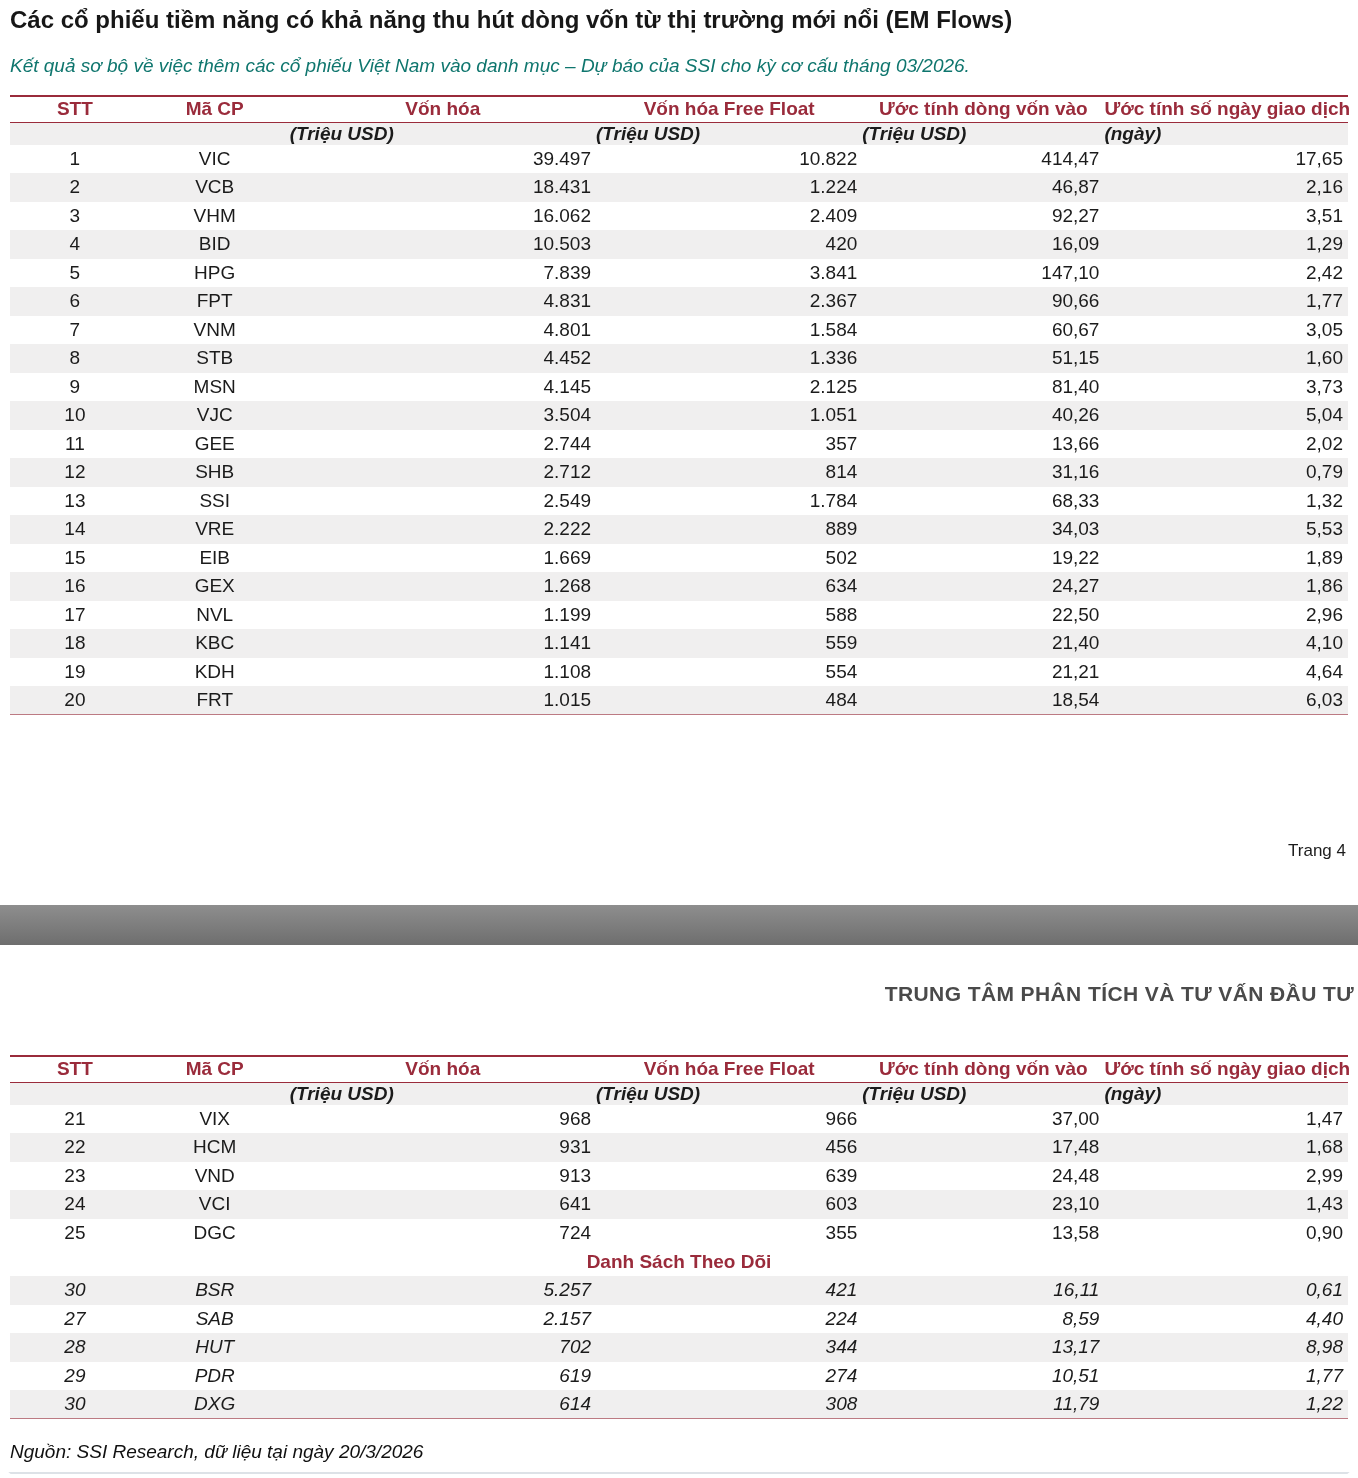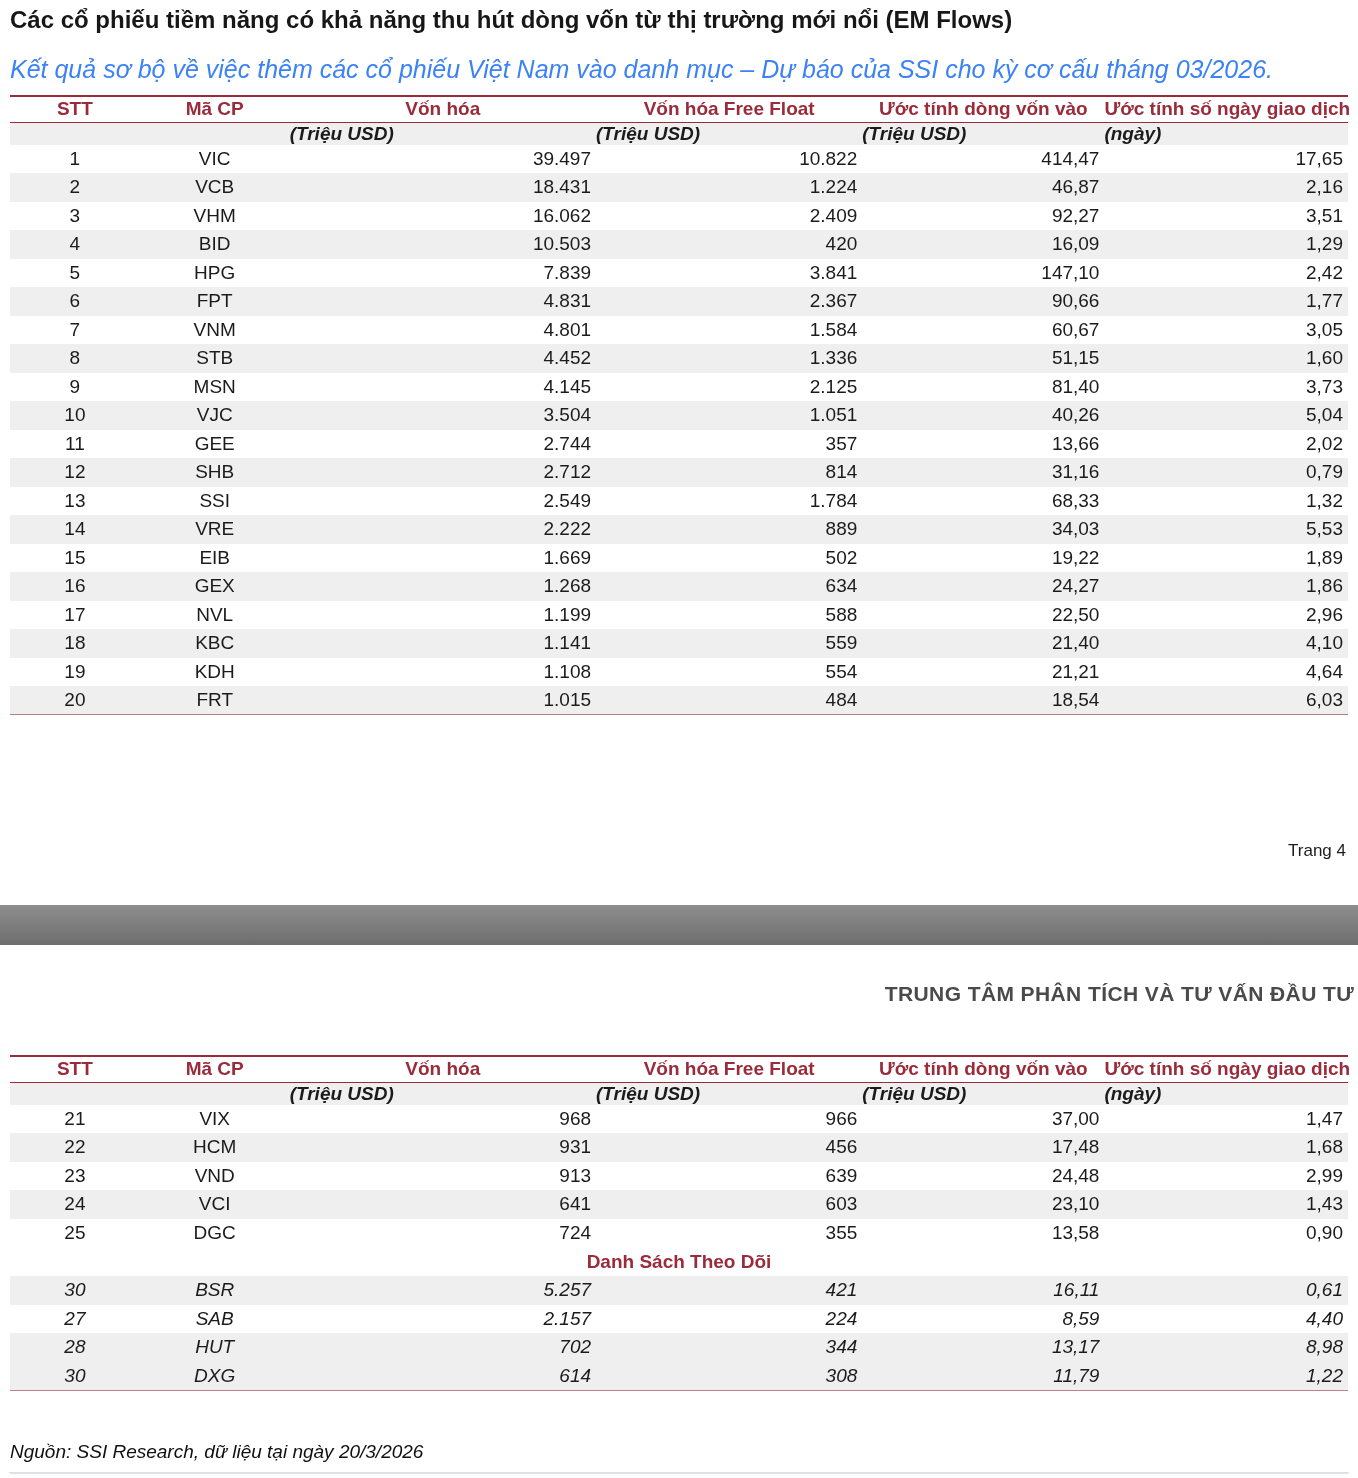--- a/index.html
+++ b/index.html
@@ -9,21 +9,21 @@
     --bar-bottom:#6E6E6E;
     --dept:#4A4A4A;
     --ink:#1B1B1B;
   }
   *{box-sizing:border-box;}
   html,body{margin:0;padding:0;background:#ffffff;}
   body{font-family:"Liberation Sans", sans-serif;color:var(--ink);}
   .page{position:relative;width:1358px;height:1478px;background:#ffffff;overflow:hidden;border-radius:24px;}
 
   .title{position:absolute;left:10px;top:6px;margin:0;font-size:24px;font-weight:700;color:#171717;letter-spacing:0;}
-  .subtitle{position:absolute;left:10px;top:55px;margin:0;font-size:25px;font-style:italic;color:#3b82f6;}
+  .subtitle{position:absolute;left:10px;top:55px;margin:0;font-size:19px;font-style:italic;color:#0f766e;}
 
   table.stock-table{position:absolute;left:10px;width:1338px;border-collapse:collapse;table-layout:fixed;font-size:19px;color:var(--ink);}
   .t1{top:95px;}
   .t2{top:1055px;}
   .stock-table col.c0{width:9.7%;}
   .stock-table col.c1{width:11.2%;}
   .stock-table col.c2{width:22.9%;}
   .stock-table col.c3{width:19.9%;}
   .stock-table col.c4{width:18.1%;}
   .stock-table col.c5{width:18.2%;}
@@ -337,20 +337,28 @@
           <td class="num">4,40</td>
         </tr>
         <tr class="wl stripe">
           <td class="ctr">28</td>
           <td class="ctr">HUT</td>
           <td class="num">702</td>
           <td class="num">344</td>
           <td class="num">13,17</td>
           <td class="num">8,98</td>
         </tr>
+        <tr class="wl">
+          <td class="ctr">29</td>
+          <td class="ctr">PDR</td>
+          <td class="num">619</td>
+          <td class="num">274</td>
+          <td class="num">10,51</td>
+          <td class="num">1,77</td>
+        </tr>
         <tr class="wl stripe last">
           <td class="ctr">30</td>
           <td class="ctr">DXG</td>
           <td class="num">614</td>
           <td class="num">308</td>
           <td class="num">11,79</td>
           <td class="num">1,22</td>
         </tr>
       </tbody>
     </table>

